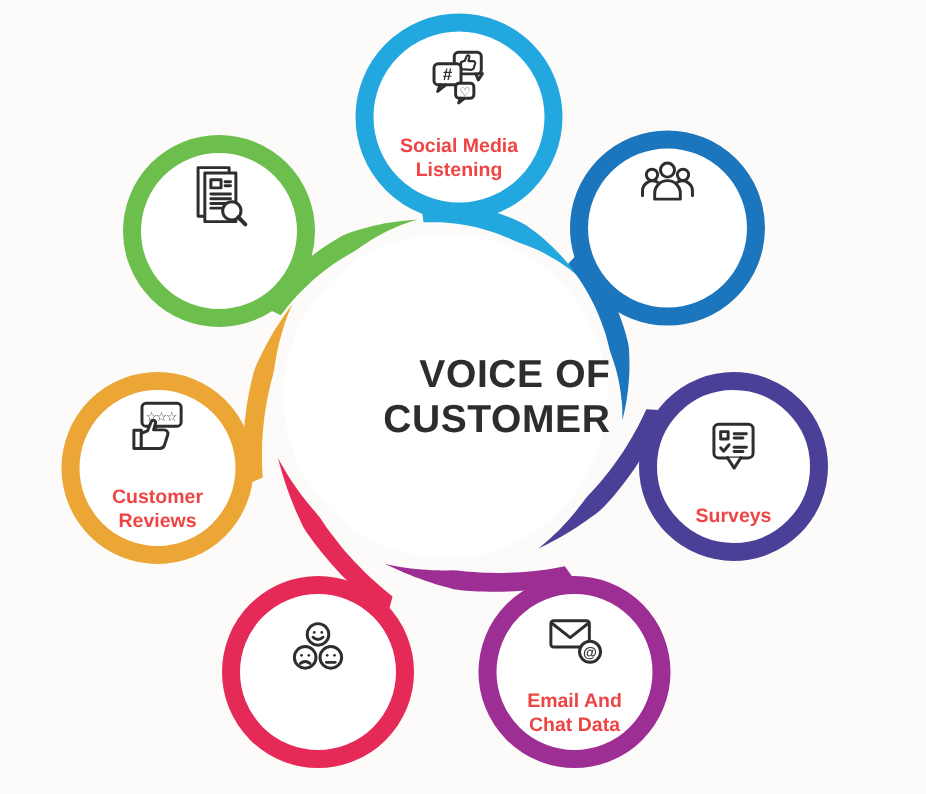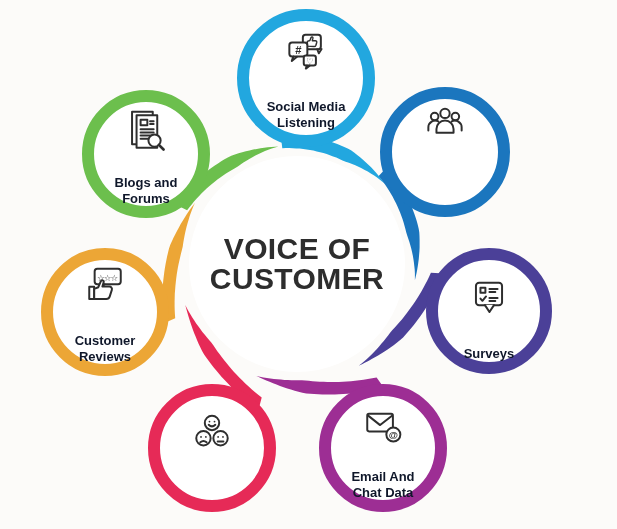--- a/index.html
+++ b/index.html
@@ -4,24 +4,24 @@
 <title>Voice of Customer</title>
 <style>
   html,body{margin:0;padding:0;}
   body{font-family:"Liberation Sans",sans-serif;}
   #stage{position:relative;width:617px;height:529px;overflow:hidden;background:#fcfbf9;}
   #diagram-svg{position:absolute;left:0;top:0;}
   .node-icon{position:absolute;width:54px;height:54px;transform:translate(-50%,-50%);
     stroke:#2e2e2e;fill:none;stroke-linecap:round;stroke-linejoin:round;
     font-family:"Liberation Sans",sans-serif;}
   .node-label{position:absolute;transform:translate(-50%,-50%);width:118px;
-    text-align:center;font-size:13px;font-weight:600;color:#0f172a;line-height:16px;
-    white-space:pre-line;margin-top:10px;}
+    text-align:center;font-size:13px;font-weight:600;color:#ef4444;line-height:16px;
+    white-space:pre-line;}
   .center-label{position:absolute;transform:translate(-50%,-50%);width:220px;
-    text-align:center;font-size:30px;font-weight:700;letter-spacing:.4px;
+    text-align:right;font-size:26px;font-weight:700;letter-spacing:.4px;
     line-height:30px;color:#2d2d2d;white-space:pre-line;}
 </style>
 </head>
 <body>
 
 <div id="stage" style="background: rgb(252, 251, 249);">
   <svg id="diagram-svg" width="617" height="529" viewBox="0 0 617 529">
     <defs>
       <symbol id="social-media-icon" viewBox="0 0 60 60" stroke="#2e2e2e" stroke-width="2.2" fill="none" stroke-linecap="round" stroke-linejoin="round">
         <rect x="26.5" y="6.5" width="20" height="16" rx="3"></rect>
@@ -139,15 +139,13 @@
       <use href="#blogs-forums-icon"></use>
     </svg>
 
   <div class="node-label" style="left: 306px; top: 105px;">Social Media
 Listening</div>
   <div class="node-label" style="left: 489px; top: 344px;">Surveys</div>
   <div class="node-label" style="left: 383px; top: 475px;">Email And
 Chat Data</div>
   <div class="node-label" style="left: 105px; top: 339px;">Customer
 Reviews</div>
-  <div class="node-label" style="left: 146px; top: 181px;">Blogs and
-Forums</div>
 </div>
 
 </body></html>

